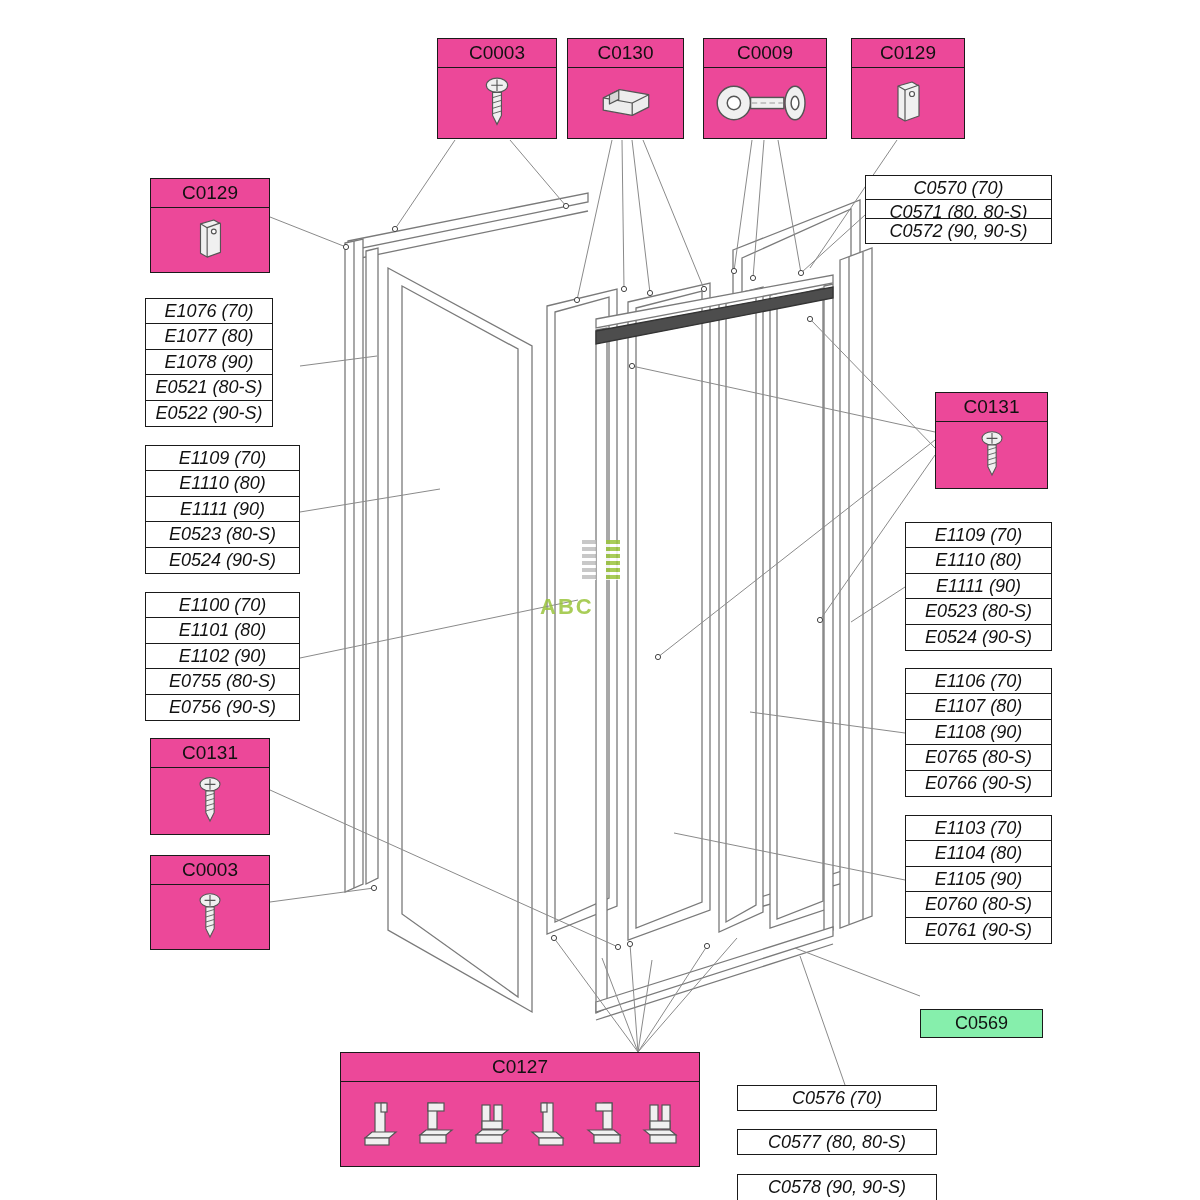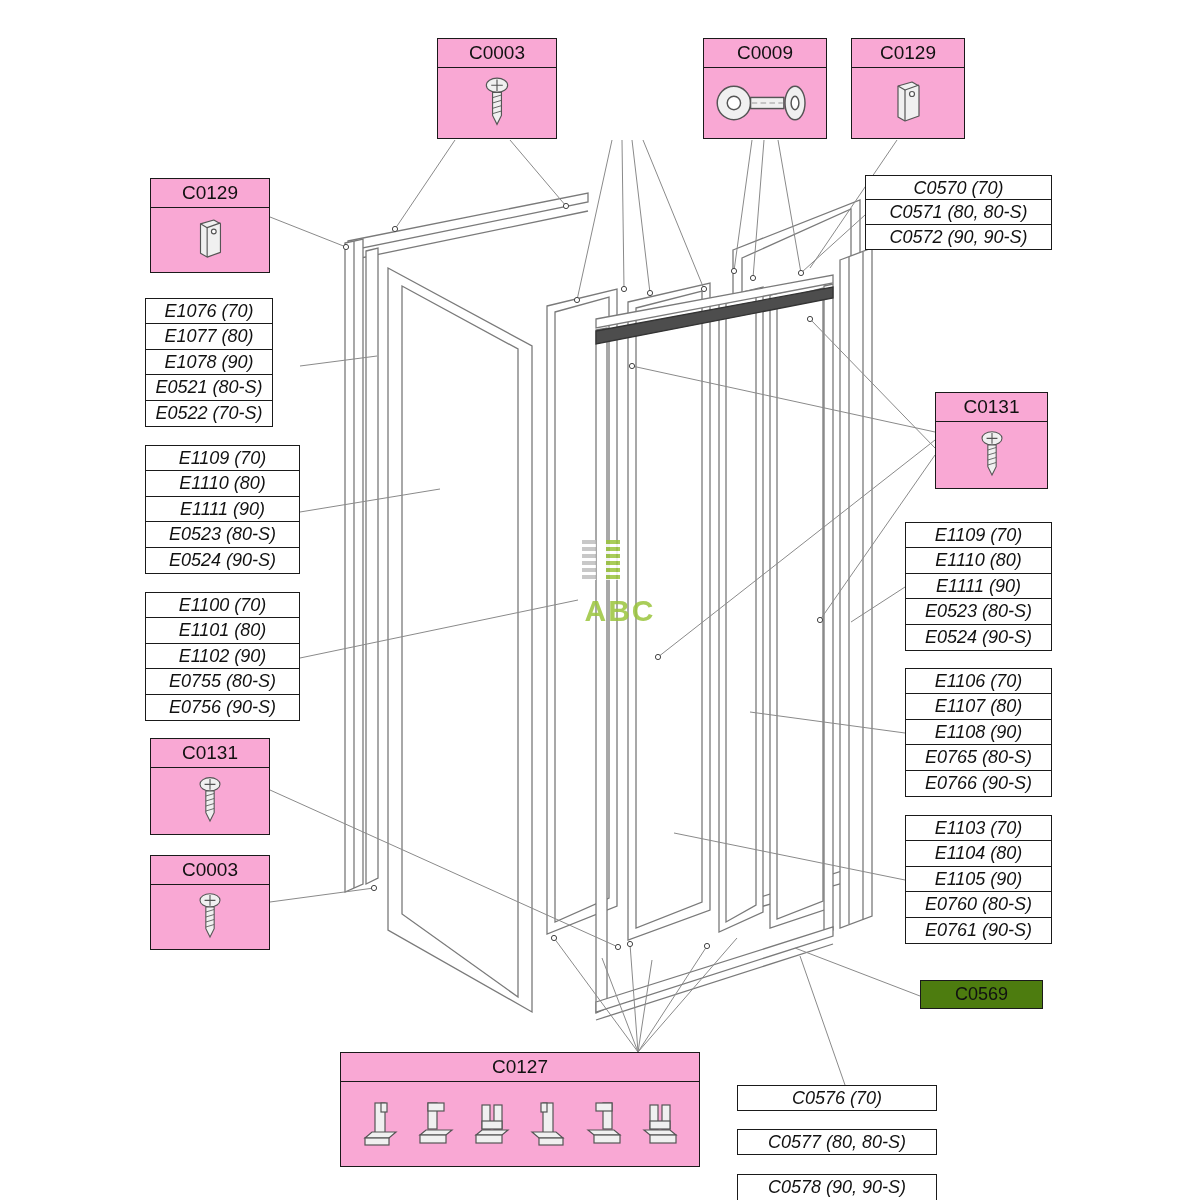--- a/index.html
+++ b/index.html
@@ -3,42 +3,42 @@
 <meta charset="utf-8">
 <style>
   html,body { margin:0; padding:0; background:#fff; }
   .canvas {
     position:relative; width:1200px; height:1200px; background:#fff;
     font-family:"Liberation Sans", sans-serif; color:#111; overflow:hidden;
   }
   svg.drawing { position:absolute; left:0; top:0; }
 
   
-  .pbox { position:absolute; background:#f9a8d4; border:1.6px solid #1a1a1a; box-sizing:border-box; }
+  .pbox { position:absolute; background:#ec4899; border:1.6px solid #1a1a1a; box-sizing:border-box; }
   .pbox .ptitle { text-align:center; font-size:19px; padding:3px 4px; border-bottom:1.6px solid #1a1a1a; white-space:nowrap; }
   .pbox .picon { display:flex; align-items:center; justify-content:center; gap:12px; }
 
   
   .lgroup { position:absolute; display:flex; flex-direction:column; }
   .lgroup .row {
     border:1.6px solid #1a1a1a; margin-top:-1.6px; background:#fff;
     text-align:center; font-size:18px; line-height:25px; height:27px;
     box-sizing:border-box; white-space:nowrap; padding:0 4px;font-style:italic;
   }
   .lgroup .row:first-child { margin-top:0; }
 
-  .lbox { position:absolute; border:1.6px solid #1a1a1a; background:#4d7c0f;
-    text-align:center; font-size:18px; padding:3px 10px; box-sizing:border-box; white-space:nowrap; }
+  .lbox { position:absolute; border:1.6px solid #1a1a1a; background:#86efac;
+    text-align:center; font-size:18px; padding:3px 10px; box-sizing:border-box; white-space:nowrap;margin-top:29px; }
 
   .watermark { position:absolute; left:540px; top:540px; width:160px; height:110px; opacity:0.85; }
   .wm-bars { display:flex; gap:10px; margin-left:42px; }
   .wm-bars span { display:inline-block; width:14px; height:40px;
     background:repeating-linear-gradient(#bfbfbf 0 4px, #fff 4px 7px); }
   .wm-bars span.green { background:repeating-linear-gradient(#9bc53d 0 4px, #fff 4px 7px); }
-  .wm-abc { font-size:30px; font-weight:bold; color:#9bc53d; letter-spacing:2px; margin-top:14px; text-align:center; }
+  .wm-abc { font-size:22px; font-weight:bold; color:#9bc53d; letter-spacing:2px; margin-top:14px; text-align:left; }
 </style>
 </head>
 <body>
 
 <div class="canvas">
 
   <svg class="drawing" width="1200" height="1200" viewBox="0 0 1200 1200">
     <g fill="#ffffff" stroke="#7a7a7a" stroke-width="1.3">
 
       <polygon points="348,241 588,193 588,202 348,251"></polygon>
@@ -150,20 +150,33 @@
         <g stroke="#555" stroke-width="1.3">
           <ellipse cx="18" cy="10" rx="12" ry="8" fill="#f0f0f0"></ellipse>
           <path d="M18 3.5 v13 M11.5 10 h13" fill="none"></path>
           <path d="M13 18 h10 v26 l-5 10 l-5 -10 z" fill="#f0f0f0"></path>
           <path d="M13 24 l10 -3 M13 30 l10 -3 M13 36 l10 -3 M13 42 l10 -3" fill="none" stroke-width="1"></path>
         </g>
       </svg>
     </div>
   </div>
 
+  <div class="pbox" style="left:567px; top:38px; width:117px;">
+    <div class="ptitle">C0130</div>
+    <div class="picon" style="height:70px;">
+      <svg viewBox="0 0 60 42" width="62" height="44">
+        <g fill="#ededed" stroke="#555" stroke-width="1.2" stroke-linejoin="round">
+          <path d="M8 16 l16 -8 l28 5 v12 l-16 8 l-28 -5 z"></path>
+          <path d="M8 16 l28 5 l16 -8" fill="none"></path>
+          <path d="M36 21 v12" fill="none"></path>
+          <path d="M14 13 l9 -4.5 v9 l-9 4.5 z" fill="#d8d8d8"></path>
+        </g>
+      </svg>
+    </div>
+  </div>
 
   <div class="pbox" style="left:703px; top:38px; width:124px;">
     <div class="ptitle">C0009</div>
     <div class="picon" style="height:70px;">
       <svg viewBox="0 0 90 52" width="100" height="58">
         <g stroke="#555" stroke-width="1.3" fill="#f0f0f0">
           <circle cx="17" cy="26" r="15"></circle>
           <circle cx="17" cy="26" r="6" fill="#fff"></circle>
           <rect x="32" y="21" width="30" height="10"></rect>
           <ellipse cx="72" cy="26" rx="9" ry="15"></ellipse>
@@ -200,21 +213,21 @@
         </g>
       </svg>
     </div>
   </div>
 
   <div class="lgroup" style="left:145px; top:298px; width:128px;">
     <div class="row">E1076 (70)</div>
     <div class="row">E1077 (80)</div>
     <div class="row">E1078 (90)</div>
     <div class="row">E0521 (80-S)</div>
-    <div class="row">E0522 (70-S)</div>
+    <div class="row">E0522 (90-S)</div>
   </div>
 
   <div class="lgroup" style="left:145px; top:445px; width:155px;">
     <div class="row">E1109 (70)</div>
     <div class="row">E1110 (80)</div>
     <div class="row">E1111 (90)</div>
     <div class="row">E0523 (80-S)</div>
     <div class="row">E0524 (90-S)</div>
   </div>
 
@@ -249,21 +262,21 @@
           <path d="M18 3.5 v13 M11.5 10 h13" fill="none"></path>
           <path d="M13 18 h10 v26 l-5 10 l-5 -10 z" fill="#f0f0f0"></path>
           <path d="M13 24 l10 -3 M13 30 l10 -3 M13 36 l10 -3 M13 42 l10 -3" fill="none" stroke-width="1"></path>
         </g>
       </svg>
     </div>
   </div>
 
   <div class="lgroup" style="left:865px; top:175px; width:187px;">
     <div class="row" style="height:26px; line-height:24px;">C0570 (70)</div>
-    <div class="row" style="height:26px; line-height:24px;text-align:center;">C0571 (80, 80-S)</div>
+    <div class="row" style="height:20px; line-height:24px;text-align:center;">C0571 (80, 80-S)</div>
     <div class="row" style="height:26px; line-height:24px;">C0572 (90, 90-S)</div>
   </div>
 
   <div class="pbox" style="left:935px; top:392px; width:113px;">
     <div class="ptitle">C0131</div>
     <div class="picon" style="height:66px;">
       <svg viewBox="0 0 36 60" width="30" height="54">
         <g stroke="#555" stroke-width="1.3">
           <ellipse cx="18" cy="10" rx="12" ry="8" fill="#f0f0f0"></ellipse>
           <path d="M18 3.5 v13 M11.5 10 h13" fill="none"></path>

